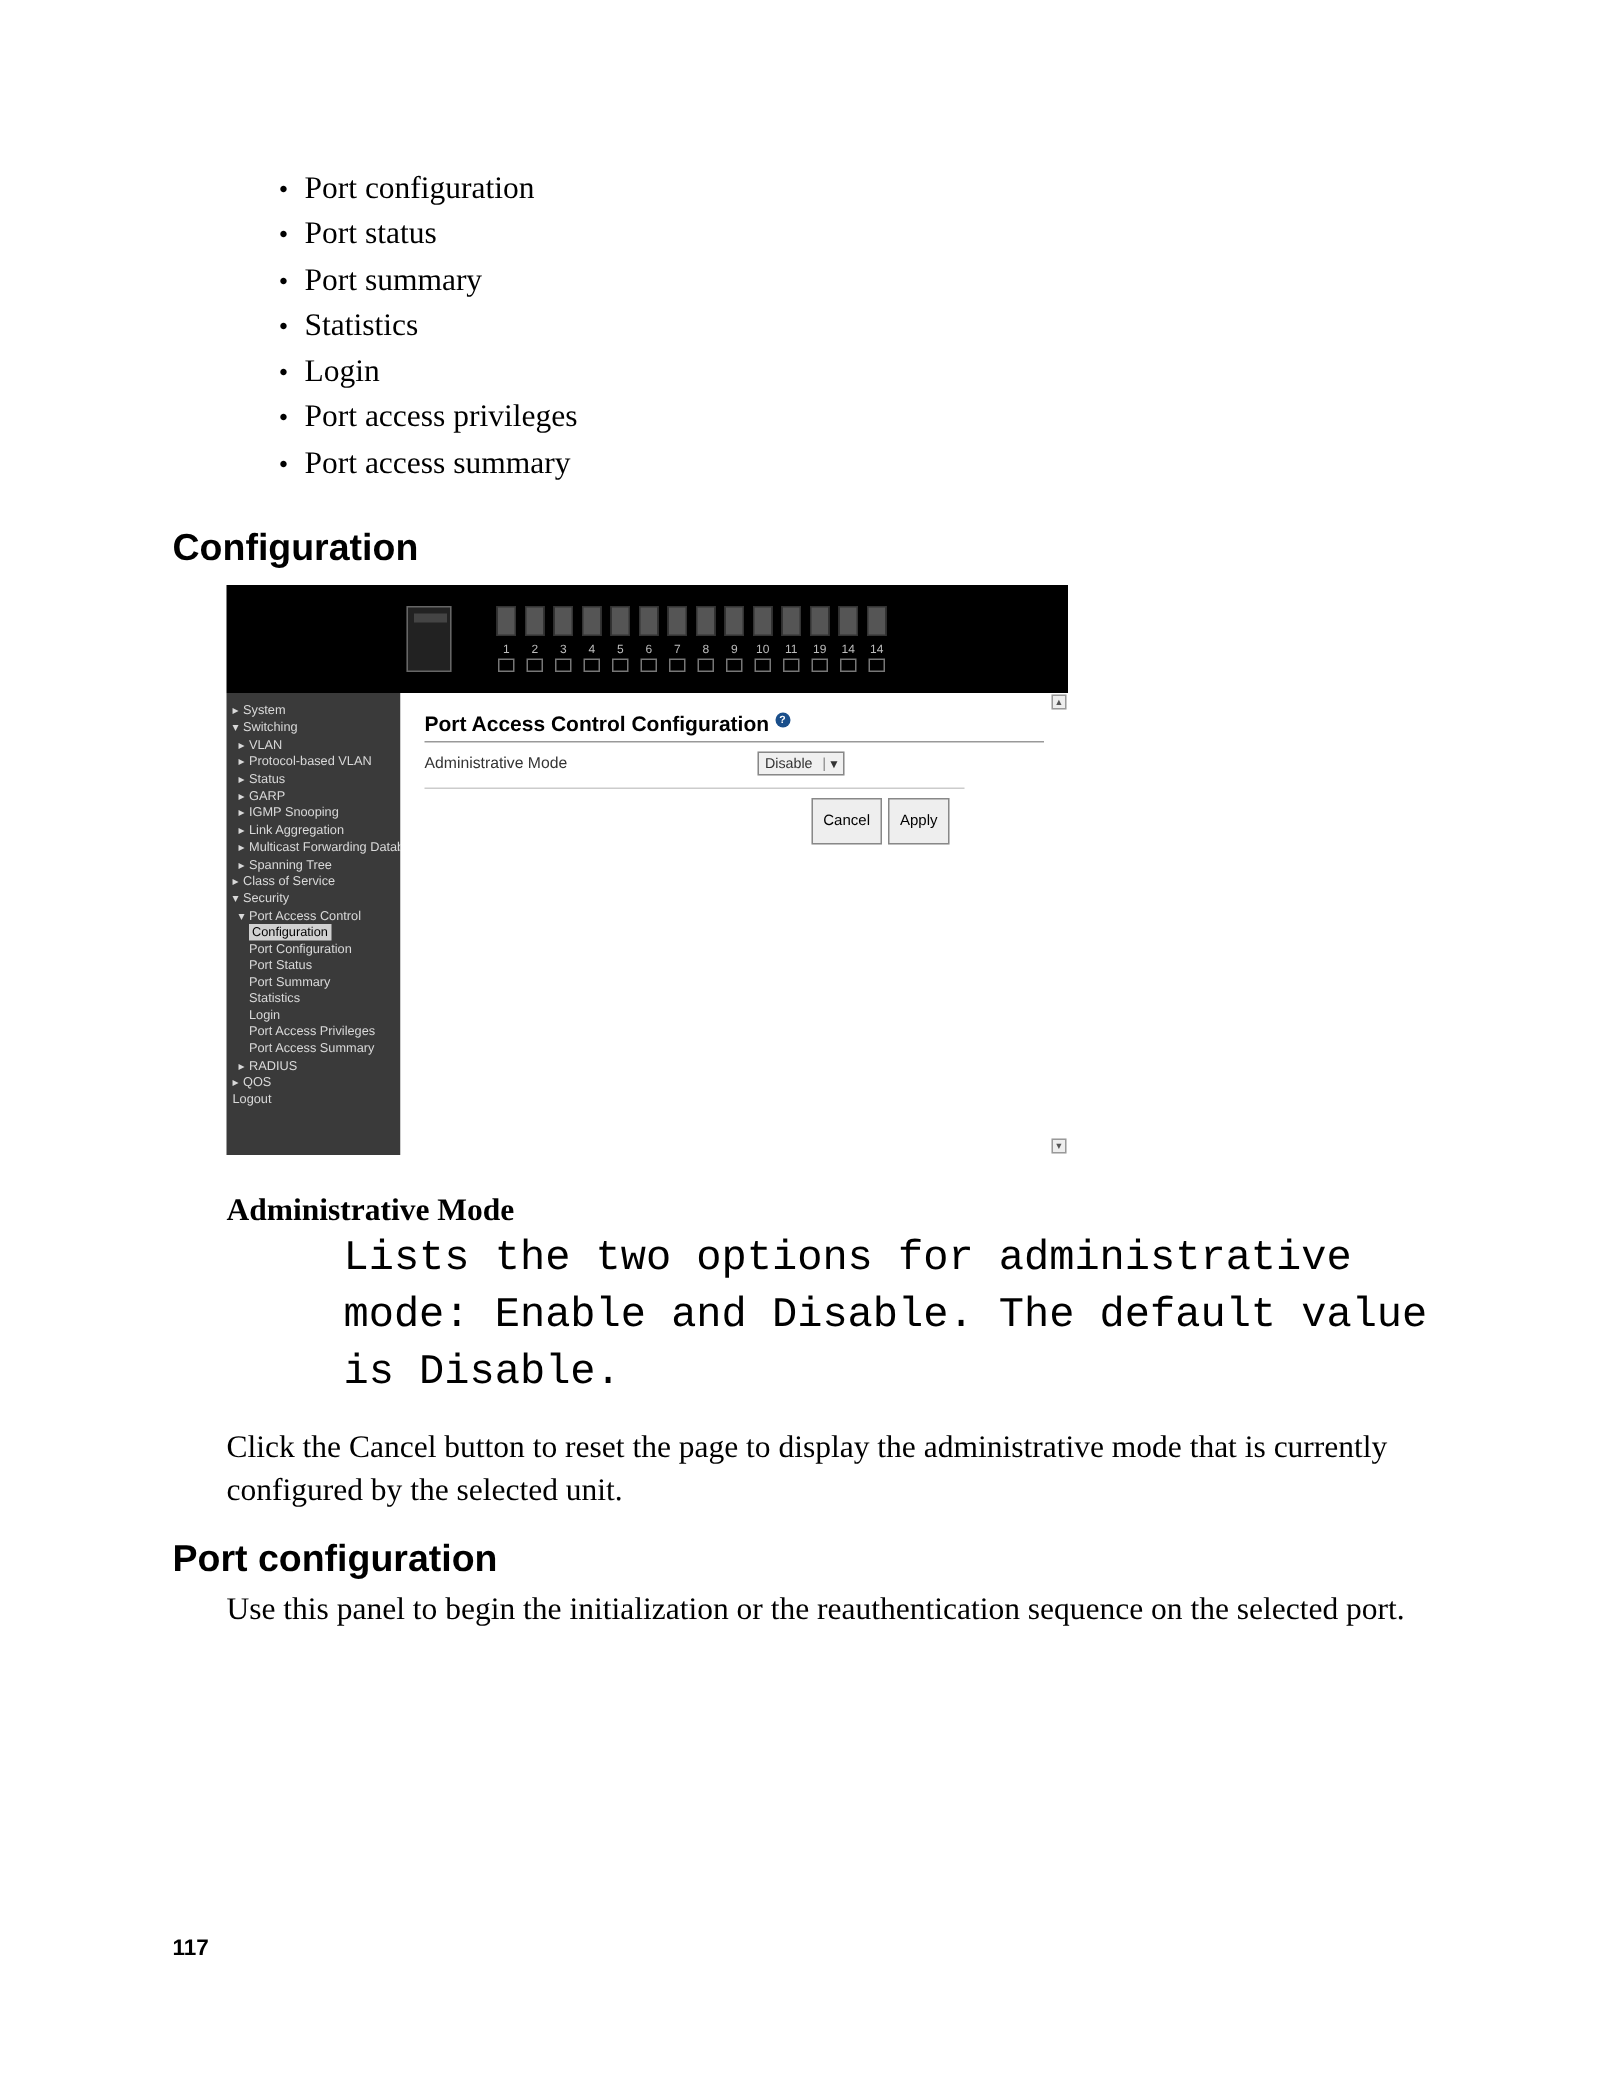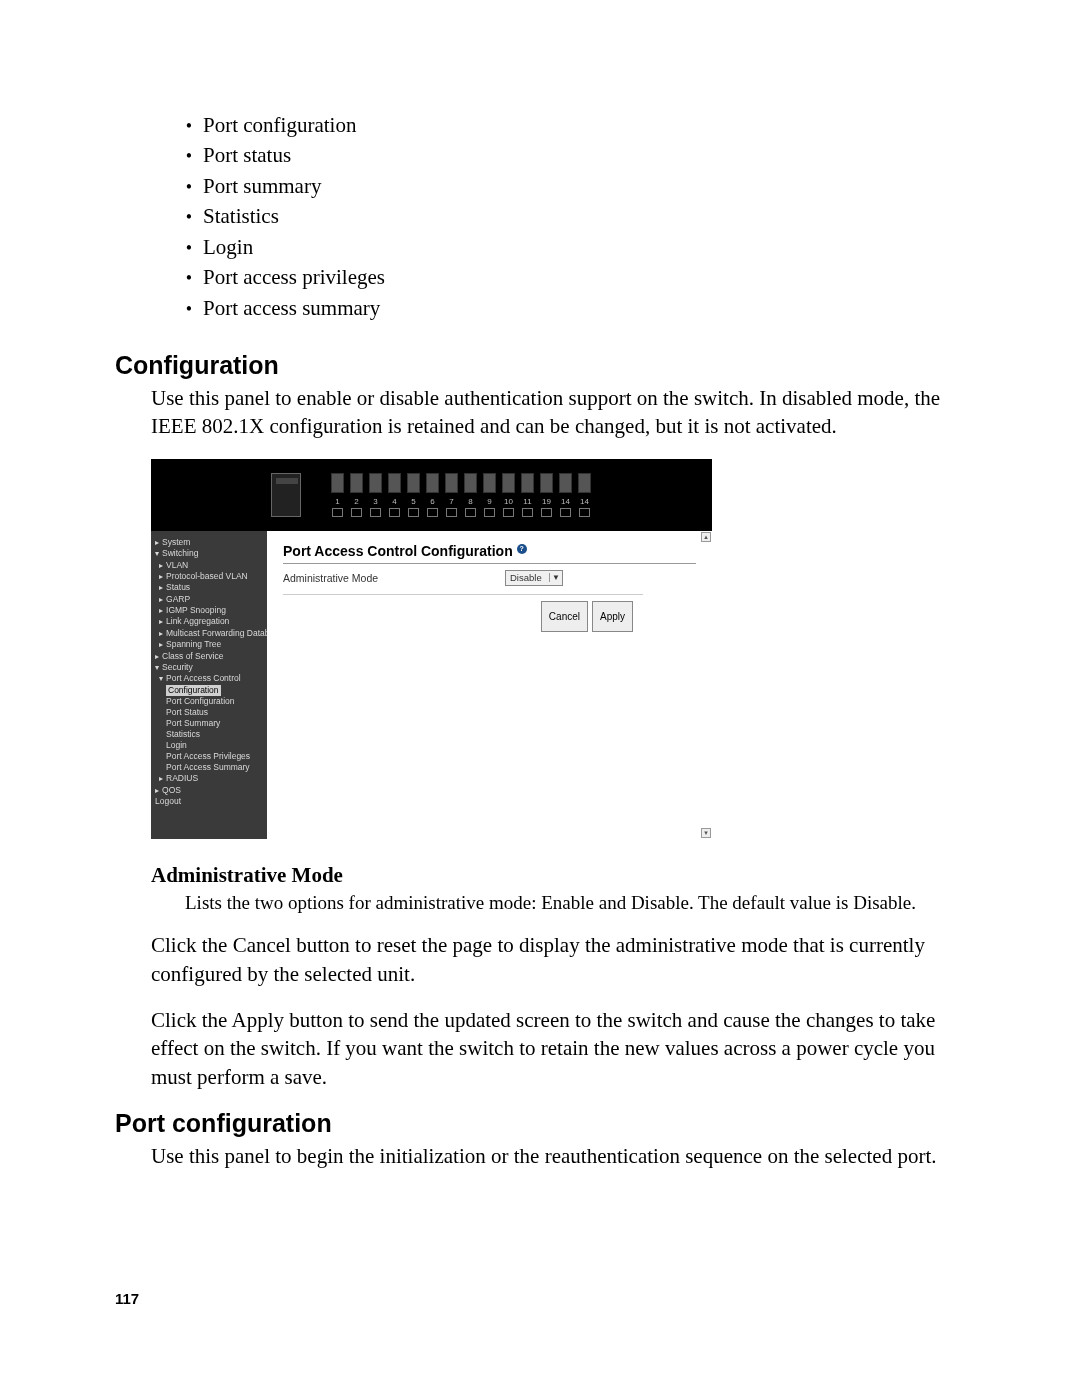--- a/index.html
+++ b/index.html
@@ -42,21 +42,21 @@
   .form-row .flabel { width: 222px; }
   .fake-select { width: 58px; height: 16px; border: 1px solid #888; background: #f0f0f0; font-size: 9.5px; display: inline-flex; align-items: center; justify-content: space-between; padding: 0 2px 0 4px; }
   .fake-select .tri { font-size: 8px; color: #333; border-left: 1px solid #999; padding-left: 2px; }
   .btnrow { display: flex; justify-content: flex-end; gap: 4px; margin-top: 6px; width: 350px; }
   .btn { font-family: Arial, sans-serif; font-size: 10px; height: 31px; padding: 0 7px; border: 1px solid #888; background: #eee; display: inline-flex; align-items: center; cursor: pointer; }
   .content hr.b2 { width: 360px; border-top: 1px solid #ccc; }
   .scroll-up, .scroll-dn { position: absolute; right: 1px; width: 10px; height: 10px; border: 1px solid #999; background: #eee; font-size: 7px; font-family: Arial; display:flex; align-items:center; justify-content:center; color:#555; }
   .scroll-up { top: 1px; } .scroll-dn { bottom: 1px; }
 
   .subhead { font-family: "Times New Roman", serif; font-weight: 700; font-size: 21px; margin: 0 0 2px 36px; }
-  .subdesc { font-size: 19px; line-height: 1.35; margin: 0 0 16px 70px; }
+  .subdesc { font-size: 28px; line-height: 1.35; margin: 0 0 16px 114px; font-family: Liberation Mono, monospace; }
 
   
   .footer { position: absolute; bottom: 90px; left: 115px; right: 115px; display: flex; justify-content: space-between; font-family: Arial, Helvetica, sans-serif; font-size: 15px; }
   .footer .pn { font-weight: 700; }
 </style>
 </head>
 <body>
 <div class="page">
 
   <ul class="topbullets">
@@ -84,21 +84,20 @@
         <span class="bullet">•</span>
         <span class="btxt">Port access privileges</span>
       </li>
     <li>
         <span class="bullet">•</span>
         <span class="btxt">Port access summary</span>
       </li>
   </ul>
 
   <h2 class="section">Configuration</h2>
-  <p class="para">Use this panel to enable or disable authentication support on the switch. In disabled mode, the IEEE 802.1X configuration is retained and can be changed, but it is not activated.</p>
 
   <div class="screenshot">
     <div class="shot-header">
       <div class="device-icon"></div>
       <div class="port-col">
           <div class="port-top"></div>
           <span class="port-no">1</span>
           <div class="port-sq"></div>
         </div>
       <div class="port-col">
@@ -278,21 +277,20 @@
         </div>
         <div class="scroll-dn">▾</div>
       </div>
     </div>
   </div>
 
   <div class="subhead">Administrative Mode</div>
   <p class="subdesc">Lists the two options for administrative mode: Enable and Disable. The default value is Disable.</p>
 
   <p class="para">Click the Cancel button to reset the page to display the administrative mode that is currently configured by the selected unit.</p>
-  <p class="para">Click the Apply button to send the updated screen to the switch and cause the changes to take effect on the switch. If you want the switch to retain the new values across a power cycle you must perform a save.</p>
 
   <h2 class="section">Port configuration</h2>
   <p class="para">Use this panel to begin the initialization or the reauthentication sequence on the selected port.</p>
 
   <div class="footer">
     <span class="pn">117</span>
   </div>
 </div>
 
 </body></html>

